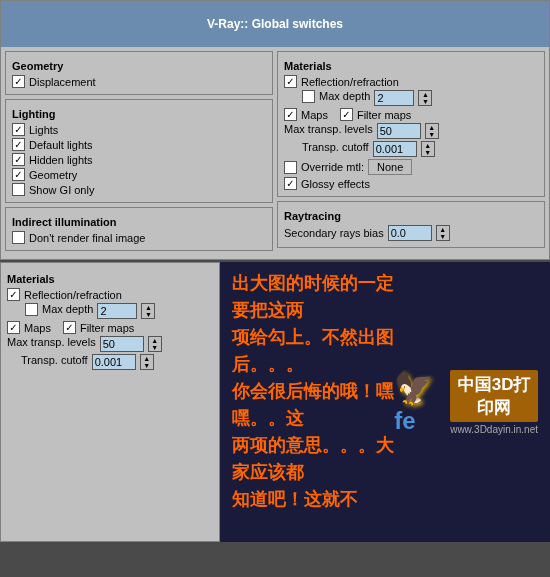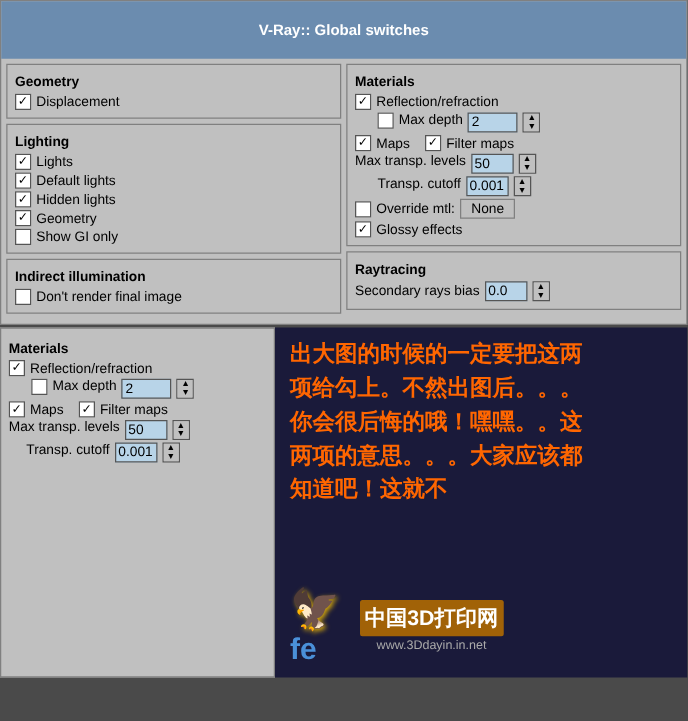--- a/index.html
+++ b/index.html
@@ -114,21 +114,21 @@
       border: 1px solid #555;
       height: 16px;
       width: 40px;
       font-size: 11px;
       padding: 0 2px;
       display: inline-flex;
       align-items: center;
     }
 
     .number-input-wide {
-      width: 34px;
+      width: 44px;
     }
 
     .spinner {
       display: flex;
       flex-direction: column;
       border: 1px solid #555;
       height: 16px;
     }
 
     .spinner-btn {
@@ -180,21 +180,21 @@
       padding: 6px;
       flex-shrink: 0;
     }
 
     .bottom-right {
       flex: 1;
       background: #1a1a3a;
       padding: 8px 12px;
       position: relative;
       display: flex;
-      flex-direction: column;
+      flex-direction: row;
       justify-content: space-between;
     }
 
     .chinese-text {
       color: #ff6600;
       font-size: 18px;
       line-height: 1.5;
       font-family: 'SimHei', 'Microsoft YaHei', sans-serif;
       font-weight: bold;
     }

